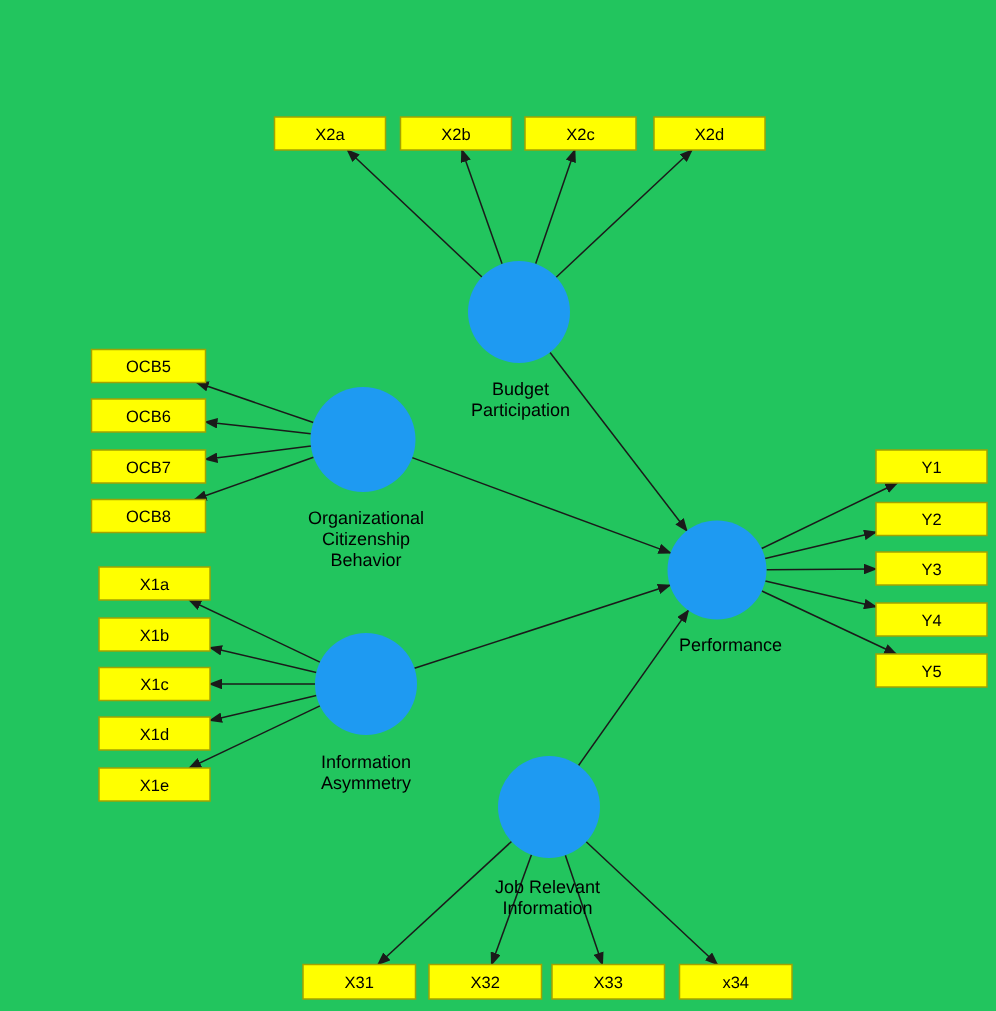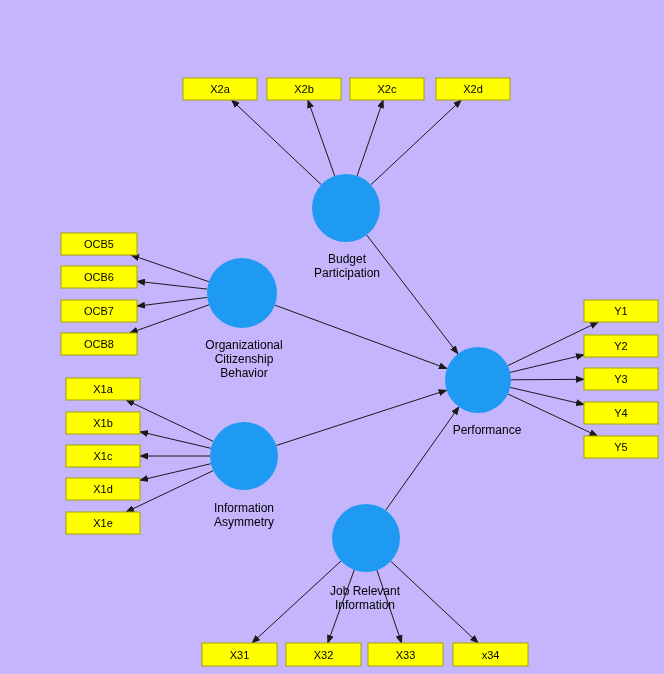--- a/index.html
+++ b/index.html
@@ -1,20 +1,20 @@
 <!DOCTYPE html>
 <html><head>
 <meta charset="utf-8">
 <style>
   html, body { margin: 0; padding: 0; background: #ffffff; }
   .stage {
     position: relative;
     width: 664px;
     height: 674px;
-    background: #c4b5fd;
+    background: #22c55e;
     font-family: "Liberation Sans", sans-serif;
     overflow: hidden;
   }
   .stage svg { display: block; }
   .stage svg text {
     font-family: "Liberation Sans", sans-serif;
     fill: #000000;
   }
   .stage svg text.indicator-label { font-size: 11px; }
   .stage svg text.latent-label { font-size: 12px; }

